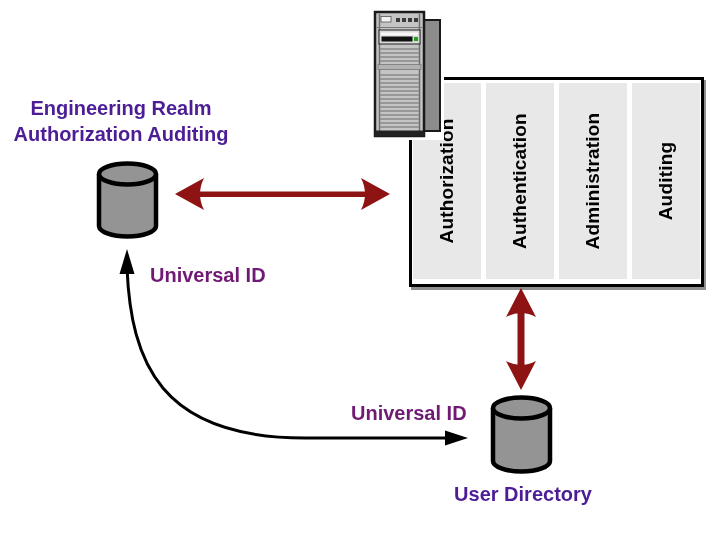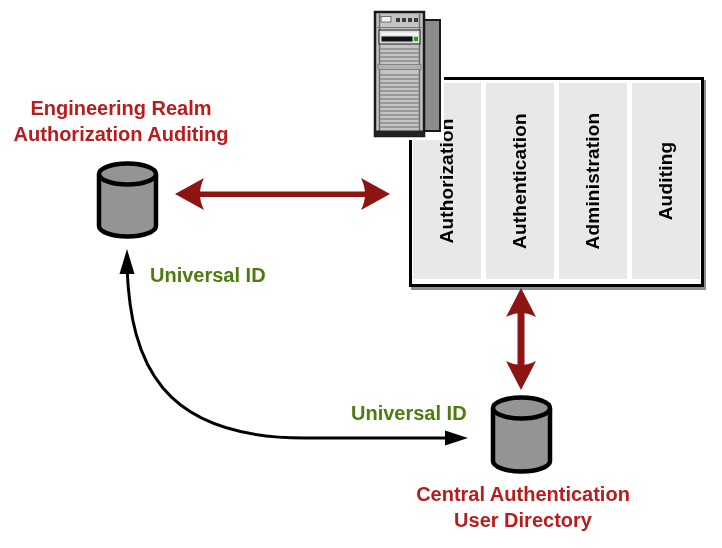--- a/index.html
+++ b/index.html
@@ -51,29 +51,29 @@
   #panel-2 { left: 486px; }
   #panel-3 { left: 559px; }
   #panel-4 { left: 632px; }
 
   
   .node-label {
     text-align: center;
     font-size: 20px;
     line-height: 26px;
     font-weight: bold;
-    color: #b91c1c;
+    color: #4c1d95;
     z-index: 5;
   }
   #eng-label      { left: 2px;   top: 95px;  width: 238px; }
   #central-label  { left: 406px; top: 481px; width: 234px; }
   .flow-label {
     font-size: 20px;
     font-weight: bold;
-    color: #4d7c0f;
+    color: #701a75;
     white-space: nowrap;
     z-index: 5;
   }
   #uid-left  { left: 150px; top: 264px; }
   #uid-right { left: 351px; top: 402px; }
 
   
   #overlay {
     left: 0;
     top: 0;
@@ -103,21 +103,20 @@
   <div id="panel-4" class="panel">
     <span>Auditing</span>
   </div>
 
   <div id="eng-label" class="abs node-label">
     <div>Engineering Realm</div>
     <div>Authorization Auditing</div>
   </div>
 
   <div id="central-label" class="abs node-label">
-    <div>Central Authentication</div>
     <div>User Directory</div>
   </div>
 
   <div id="uid-left" class="abs flow-label">Universal ID</div>
 
   <div id="uid-right" class="abs flow-label">Universal ID</div>
 
   <svg id="overlay" class="abs" viewBox="0 0 722 548" xmlns="http://www.w3.org/2000/svg">
 
     <g fill="#000000" stroke="none">

